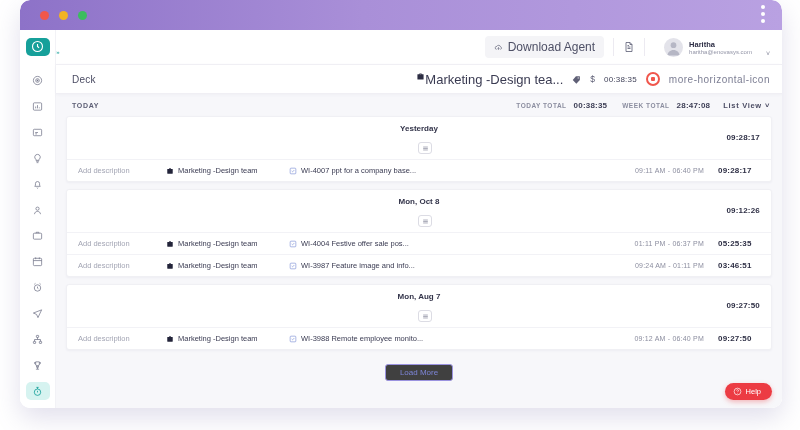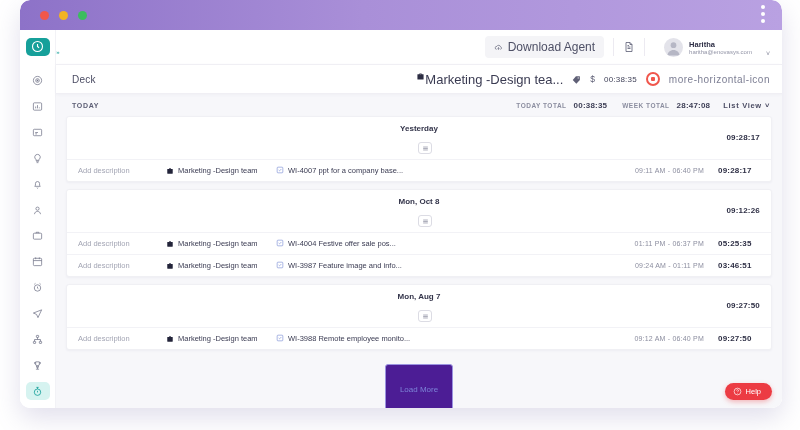--- a/index.html
+++ b/index.html
@@ -176,35 +176,35 @@
   }
   .row {
     display: flex; align-items: center;
     padding: 6px 11px;
     border-top: 1px solid #f2f2f6;
     font-size: 7.5px;
   }
   .desc { color: #a3a5b4; width: 88px; flex: 0 0 88px; }
   .rproj { display: flex; align-items: center; gap: 4px; color: #3a3b52; width: 110px; flex: 0 0 110px; }
   .rproj .ic { color: #23243a; display: flex; }
-  .rtask { display: flex; align-items: flex-start; gap: 4px; color: #3a3b52; min-width: 0; flex: 1; }
+  .rtask { display: flex; align-items: flex-end; gap: 4px; color: #3a3b52; min-width: 0; flex: 1; margin-left: 13px; }
   .rtask .ic { color: #7b8fd4; display: flex; }
   .rtask .txt { overflow: hidden; white-space: nowrap; text-overflow: ellipsis; }
   .times { margin-left: auto; display: flex; align-items: center; gap: 14px; }
   .span { font-size: 7px; color: #8b8d9f; letter-spacing: .2px; white-space: nowrap; }
   .dur { font-size: 8px; color: #2f3046; font-weight: bold; letter-spacing: .2px; width: 42px; text-align: left; }
 
   .loadmore-wrap { display: flex; justify-content: center; padding: 7px 0 0 0; }
   .loadmore {
     border: 1px solid #9b93e0;
     color: #7d85d8;
-    background: #4c1d95;
+    background: #404040;
     border-radius: 3px;
     font-size: 8px;
-    padding: 20px 14px;
+    padding: 3px 14px;
     font-family: "Liberation Sans", sans-serif;
   }
 
   .help {
     position: absolute; right: 10px; bottom: 8px;
     background: #ec3b43; color: #ffffff;
     border-radius: 20px;
     padding: 4px 11px 4px 8px;
     display: flex; align-items: center; gap: 4px;
     font-size: 7.5px;

